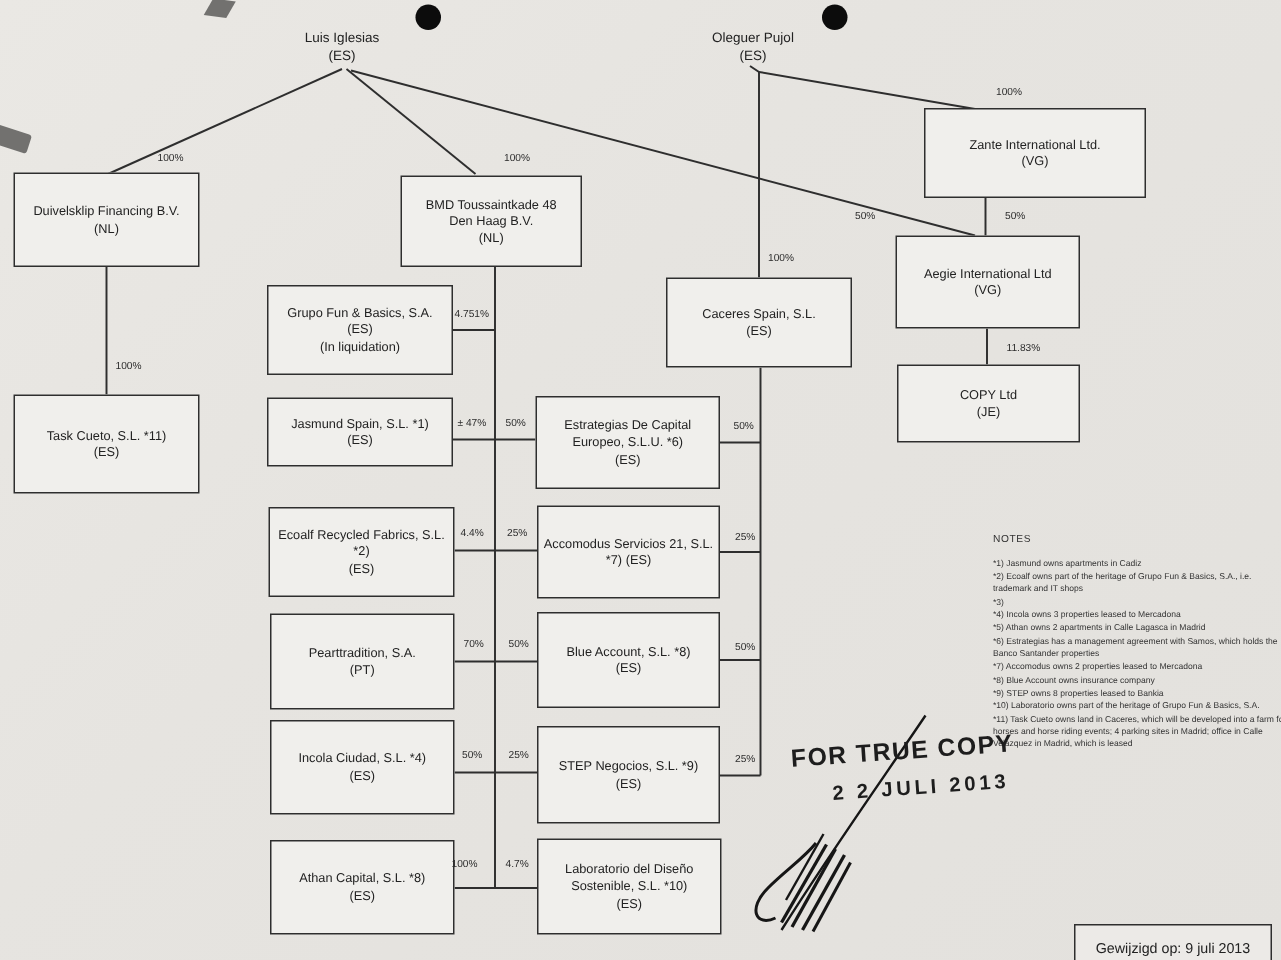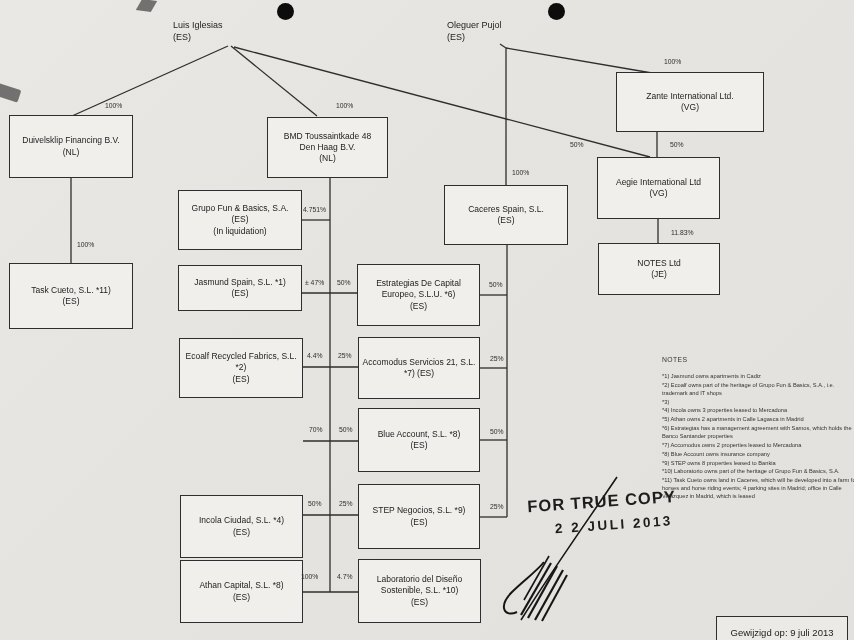--- a/index.html
+++ b/index.html
@@ -17,21 +17,21 @@
     position:absolute;
     background:#f0efec;
     border:1.5px solid #2e2e2e;
     display:flex;flex-direction:column;align-items:center;justify-content:center;
     text-align:center;
     font-size:8.5px;line-height:1.3;color:#222;
     box-sizing:border-box;
     padding:2px;
   }
   .person{
-    position:absolute;width:110px;
+    position:absolute;width:110px;text-align:center;
     font-size:9px;line-height:1.35;color:#222;
   }
   .dot{position:absolute;width:17px;height:17px;border-radius:50%;background:#0c0c0c;}
   .pct{position:absolute;font-size:6.8px;color:#2d2d2d;white-space:nowrap;}
   .notes{position:absolute;left:662px;top:356px;width:198px;color:#333;}
   .notes .title{font-size:6.8px;letter-spacing:.4px;margin-bottom:10px;}
   .notes .item{font-size:5.7px;line-height:1.38;margin:0 0 1px 0;}
   .stamp{
     position:absolute;left:528px;top:492px;
     transform:rotate(-4deg);
@@ -138,25 +138,29 @@
   </div>
   <div class="node" style="left:179px;top:338px;width:124px;height:60px">
     <span>Ecoalf Recycled Fabrics, S.L.</span>
       <span>*2)</span>
       <span>(ES)</span>
   </div>
   <div class="node" style="left:358px;top:337px;width:122px;height:62px">
     <span>Accomodus Servicios 21, S.L.</span>
       <span>*7) (ES)</span>
   </div>
+  <div class="node" style="left:180px;top:409px;width:123px;height:64px">
+    <span>Pearttradition, S.A.</span>
+      <span>(PT)</span>
+  </div>
   <div class="node" style="left:358px;top:408px;width:122px;height:64px">
     <span>Blue Account, S.L. *8)</span>
       <span>(ES)</span>
   </div>
-  <div class="node" style="left:180px;top:495px;width:123px;height:63px">
+  <div class="node" style="left:180px;top:480px;width:123px;height:63px">
     <span>Incola Ciudad, S.L. *4)</span>
       <span>(ES)</span>
   </div>
   <div class="node" style="left:358px;top:484px;width:122px;height:65px">
     <span>STEP Negocios, S.L. *9)</span>
       <span>(ES)</span>
   </div>
   <div class="node" style="left:180px;top:560px;width:123px;height:63px">
     <span>Athan Capital, S.L. *8)</span>
       <span>(ES)</span>
@@ -172,21 +176,21 @@
   </div>
   <div class="node" style="left:616px;top:72px;width:148px;height:60px">
     <span>Zante International Ltd.</span>
       <span>(VG)</span>
   </div>
   <div class="node" style="left:597px;top:157px;width:123px;height:62px">
     <span>Aegie International Ltd</span>
       <span>(VG)</span>
   </div>
   <div class="node" style="left:598px;top:243px;width:122px;height:52px">
-    <span>NOTES Ltd</span>
+    <span>COPY Ltd</span>
       <span>(JE)</span>
   </div>
 
   <span class="pct" style="left:105px;top:102px">100%</span>
   <span class="pct" style="left:336px;top:102px">100%</span>
   <span class="pct" style="left:570px;top:141px">50%</span>
   <span class="pct" style="left:664px;top:58px">100%</span>
   <span class="pct" style="left:512px;top:169px">100%</span>
   <span class="pct" style="left:670px;top:141px">50%</span>
   <span class="pct" style="left:671px;top:229px">11.83%</span>

